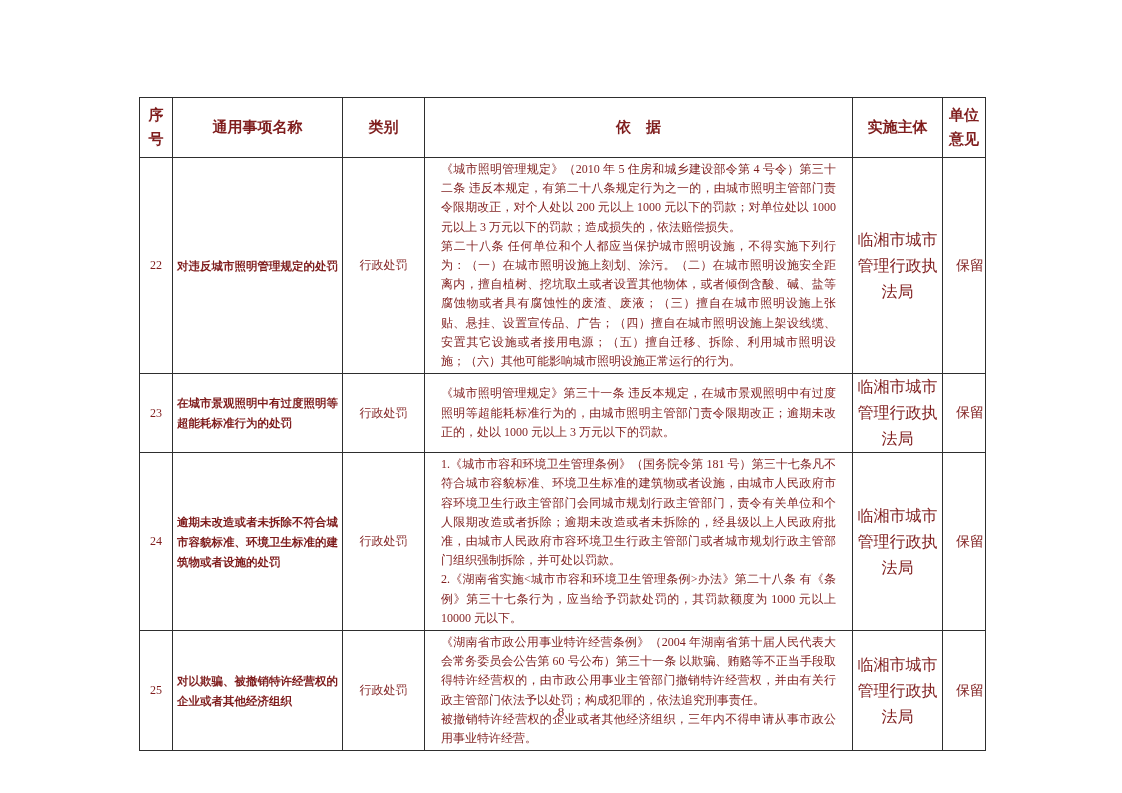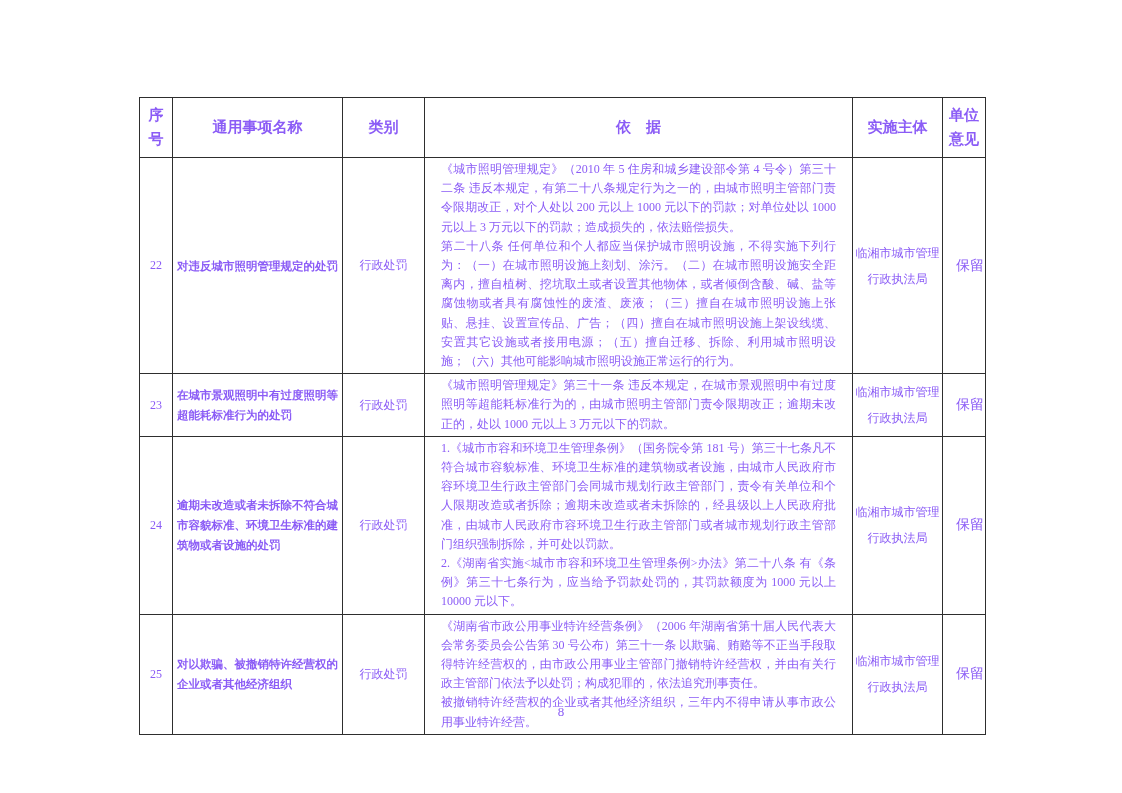--- a/index.html
+++ b/index.html
@@ -6,21 +6,21 @@
     margin: 0;
     padding: 0;
     background: #ffffff;
   }
   .page {
     position: relative;
     width: 1122px;
     height: 793px;
     background: #ffffff;
     font-family: "Liberation Serif", "DejaVu Serif", serif;
-    color: #8b5cf6;
+    color: #7f1d1d;
     overflow: hidden;
   }
   table.items {
     position: absolute;
     left: 139px;
     top: 97px;
     width: 846px;
     border-collapse: collapse;
     table-layout: fixed;
   }
@@ -61,21 +61,21 @@
     font-size: 12px;
     line-height: 19.2px;
     padding: 2px 16px;
     text-align: justify;
     text-justify: inter-character;
   }
   td.c-basis p {
     margin: 0;
   }
   td.c-impl {
-    font-size: 12px;
+    font-size: 16px;
     line-height: 26px;
     text-align: center;
     padding: 0 2px;
   }
   td.c-op {
     font-size: 14px;
     text-align: right;
   }
   .page-number {
     position: absolute;
@@ -141,21 +141,21 @@
             <p>2.《湖南省实施&lt;城市市容和环境卫生管理条例&gt;办法》第二十八条 有《条例》第三十七条行为，应当给予罚款处罚的，其罚款额度为 1000 元以上 10000 元以下。</p>
           </td>
           <td class="c-impl">临湘市城市管理行政执法局</td>
           <td class="c-op">保留</td>
         </tr>
         <tr>
           <td class="c-no">25</td>
           <td class="c-name">对以欺骗、被撤销特许经营权的企业或者其他经济组织</td>
           <td class="c-cat">行政处罚</td>
           <td class="c-basis">
-            <p>《湖南省市政公用事业特许经营条例》（2006 年湖南省第十届人民代表大会常务委员会公告第 30 号公布）第三十一条  以欺骗、贿赂等不正当手段取得特许经营权的，由市政公用事业主管部门撤销特许经营权，并由有关行政主管部门依法予以处罚；构成犯罪的，依法追究刑事责任。</p>
+            <p>《湖南省市政公用事业特许经营条例》（2004 年湖南省第十届人民代表大会常务委员会公告第 60 号公布）第三十一条  以欺骗、贿赂等不正当手段取得特许经营权的，由市政公用事业主管部门撤销特许经营权，并由有关行政主管部门依法予以处罚；构成犯罪的，依法追究刑事责任。</p>
             <p>被撤销特许经营权的企业或者其他经济组织，三年内不得申请从事市政公用事业特许经营。</p>
           </td>
           <td class="c-impl">临湘市城市管理行政执法局</td>
           <td class="c-op">保留</td>
         </tr>
       </tbody>
   </table>
 
   <div class="page-number">8</div>
 

